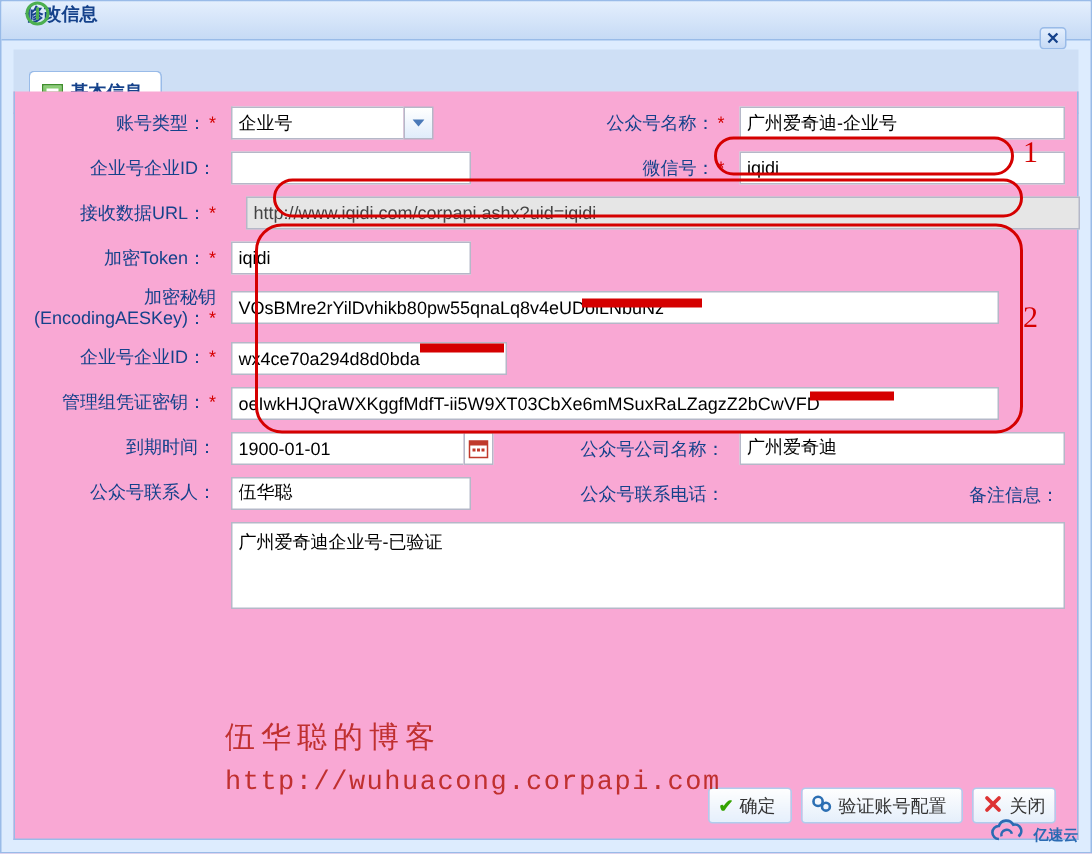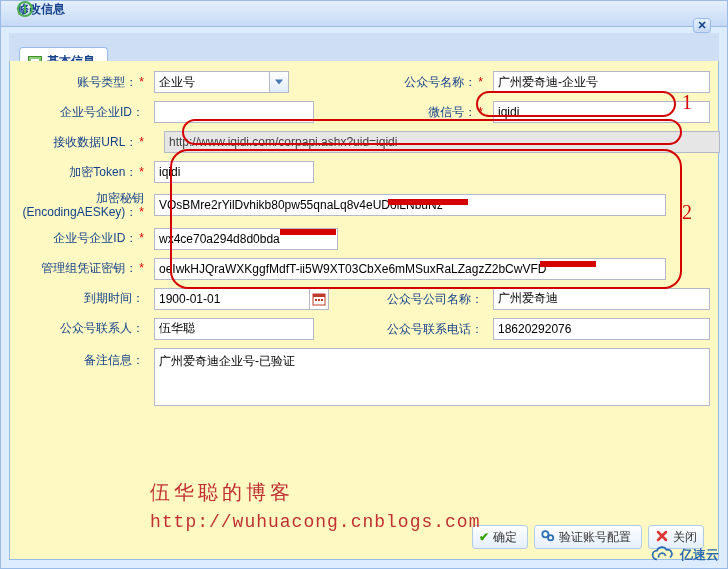--- a/index.html
+++ b/index.html
@@ -8,21 +8,21 @@
 .titlebar { height: 26px; background: linear-gradient(#E4EFFD, #C6DAF5); border-bottom: 1px solid #99BBE8; display: flex; align-items: flex-start; padding: 0 16px; color: #15428B; font-weight: bold; flex-direction: column; }
 .titlebar .ticon { width: 16px; height: 16px; margin-right: 4px; position: relative; }
 .titlebar .ticon::before { content: ""; position: absolute; width: 12px; height: 12px; border: 2px solid #4CAF50; border-radius: 50%; top: 0; left: 0; }
 .titlebar .ticon::after { content: ""; position: absolute; width: 2px; height: 8px; background: #4CAF50; top: 4px; left: 7px; box-shadow: -3px 3px 0 -1px #4CAF50, 3px 3px 0 -1px #4CAF50; transform: rotate(0deg); }
 .close-x { margin-left: auto; width: 18px; height: 18px; background: linear-gradient(#E4EFFD,#C6DAF5); border: 1px solid #99BBE8; border-radius: 3px; color: #15428B; display: flex; align-items: center; justify-content: center; cursor: pointer; font-size: 11px; font-weight: bold; }
 .outer-body { position: absolute; top: 32px; left: 8px; right: 8px; bottom: 8px; background: #DDECFE; }
 .tab-strip { height: 43px; display: flex; align-items: flex-end; padding-left: 10px; border-bottom: 1px solid #99BBE8; background: #CEDFF5; }
 .tab { background: #fff; border: 1px solid #99BBE8; border-bottom: none; padding: 5px 12px 5px 8px; border-radius: 4px 4px 0 0; display: flex; align-items: center; gap: 5px; color: #15428B; font-weight: bold; cursor: pointer; }
 .tab .sq { width: 14px; height: 12px; background: linear-gradient(#8FD07B,#5BB545); border: 1px solid #3F8F2C; position: relative; }
 .tab .sq::before { content: ""; position: absolute; top: 2px; left: 2px; right: 2px; height: 2px; background: #fff; box-shadow: 0 3px 0 #fff; }
-.content { position: absolute; top: 28px; left: 0; right: 0; bottom: 0; background: #fef9c3; border: 1px solid #99BBE8; border-top: none; padding: 10px 8px; }
+.content { position: absolute; top: 28px; left: 0; right: 0; bottom: 0; background: #f9a8d4; border: 1px solid #99BBE8; border-top: none; padding: 10px 8px; }
 .form { display: grid; grid-template-columns: 130px 1fr 110px 1fr; column-gap: 6px; row-gap: 8px; align-items: center; }
 .full { grid-column: 2 / 5; }
 .lbl { text-align: right; padding-right: 4px; color: #15428B; white-space: nowrap; }
 .ast { color: #D50000; margin-left: 2px; }
 .inp, .sel { border: 1px solid #B5B8C8; height: 22px; padding: 2px 4px; font-size: 12px; width: 100%; background: #fff; }
 .inp.short { width: 160px; }
 .inp.med { width: 184px; }
 .inp.readonly { background: #E6E6E6; color: #444; margin-left: 10px; }
 .combo { display: flex; width: 140px; }
 .combo .inp { border-right: none; width: 115px; }
@@ -36,21 +36,21 @@
 .lbl.ta-lbl { align-self: flex-start; padding-top: 4px; }
 .anno { position: absolute; border: 2px solid #D50000; border-radius: 18px; pointer-events: none; }
 .anno-num { position: absolute; color: #D50000; font-size: 20px; font-weight: normal; font-family: serif; }
 .btnbar { position: absolute; right: 14px; bottom: 10px; display: flex; gap: 6px; }
 .ebtn { border: 1px solid #B0CCED; background: linear-gradient(#FEFEFE,#E5EFFB); height: 24px; padding: 0 10px 0 6px; border-radius: 3px; display: flex; align-items: center; gap: 4px; cursor: pointer; color: #333; font-size: 12px; }
 .ok-ic { color: #34A300; font-weight: bold; }
 .gear-ic svg, .cancel-ic svg { width: 14px; height: 14px; }
 .wm { position: absolute; left: 140px; bottom: 22px; text-align: left; line-height: 1.6; pointer-events: none; }
 .wm .l1 { color: #C03030; font-family: KaiTi, serif; font-size: 20px; letter-spacing: 4px; }
 .wm .l2 { color: #C03030; font-family: "Courier New", monospace; font-size: 18px; letter-spacing: 1px; }
-.brand { position: absolute; right: 8px; bottom: 4px; display: flex; align-items: flex-end; gap: 4px; color: #2B6BB3; font-size: 13px; font-weight: bold; pointer-events: none; }
+.brand { position: absolute; right: 8px; bottom: 4px; display: flex; align-items: flex-end; gap: 4px; color: #2B6BB3; font-size: 10px; font-weight: bold; pointer-events: none; }
 .brand svg { width: 26px; height: 18px; }
 .redact { position: absolute; background: #D50000; height: 6px; pointer-events: none; }
 </style>
 </head>
 <body>
 
 <div class="window">
   <div class="titlebar">
     <span class="ticon"></span>
     <span>修改信息</span>
@@ -117,21 +117,20 @@
                 </svg>
               </div>
           </div>
         </div>
         <div class="lbl" style="white-space:normal;line-height:1.2;"><span>公众号公司名称：</span></div>
         <div><input class="inp" value="广州爱奇迪" style=""></div>
 
         <div class="lbl"><span>公众号联系人：</span></div>
         <div><input class="inp short" value="伍华聪" style=""></div>
         <div class="lbl" style="white-space:normal;line-height:1.2;"><span>公众号联系电话：</span></div>
-        <div><input class="inp" value="18620292076" style=""></div>
 
         <div class="lbl ta-lbl"><span>备注信息：</span></div>
         <div class="full"><textarea class="inp" style="">广州爱奇迪企业号-已验证</textarea></div>
 
       </div>
 
       <div class="anno" style="top:30px; left:466px; width:200px; height:26px;"></div>
       <div class="anno" style="top:58px; left:172px; width:500px; height:26px;"></div>
       <div class="anno" style="top:88px; left:160px; width:512px; height:140px;"></div>
       <div class="anno-num" style="top:30px; right:26px;">1</div>
@@ -155,21 +154,21 @@
         <button class="ebtn" style="padding-right:4px;overflow:hidden;width:56px;">
           <span class="cancel-ic"><svg viewBox="0 0 14 14">
                 <path d="M3 3 L11 11 M11 3 L3 11" stroke="#D33" stroke-width="2.5" stroke-linecap="round"></path>
               </svg></span>
           <span>关闭</span>
         </button>
       </div>
 
       <div class="wm">
         <div class="l1">伍华聪的博客</div>
-        <div class="l2">http://wuhuacong.cnblogs.com</div>
+        <div class="l2">http://wuhuacong.corpapi.com</div>
       </div>
     </div>
   </div>
 
   <div class="brand">
     <svg viewBox="0 0 30 20">
         <path d="M8 15 a5 5 0 0 1 0 -10 a6 6 0 0 1 11 -1 a5 5 0 0 1 4 9" fill="none" stroke="#2B6BB3" stroke-width="2"></path>
         <path d="M10 13 a4 4 0 0 1 8 -2" fill="none" stroke="#2B6BB3" stroke-width="2"></path>
       </svg>
     <span>亿速云</span>

